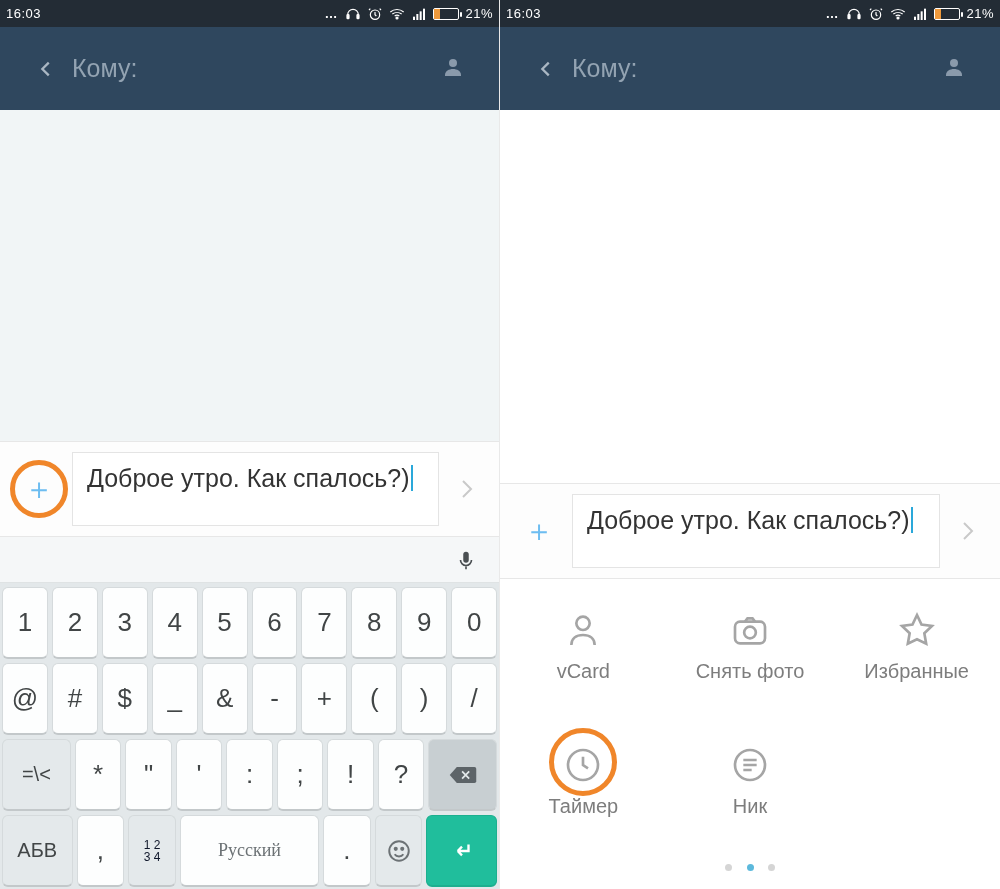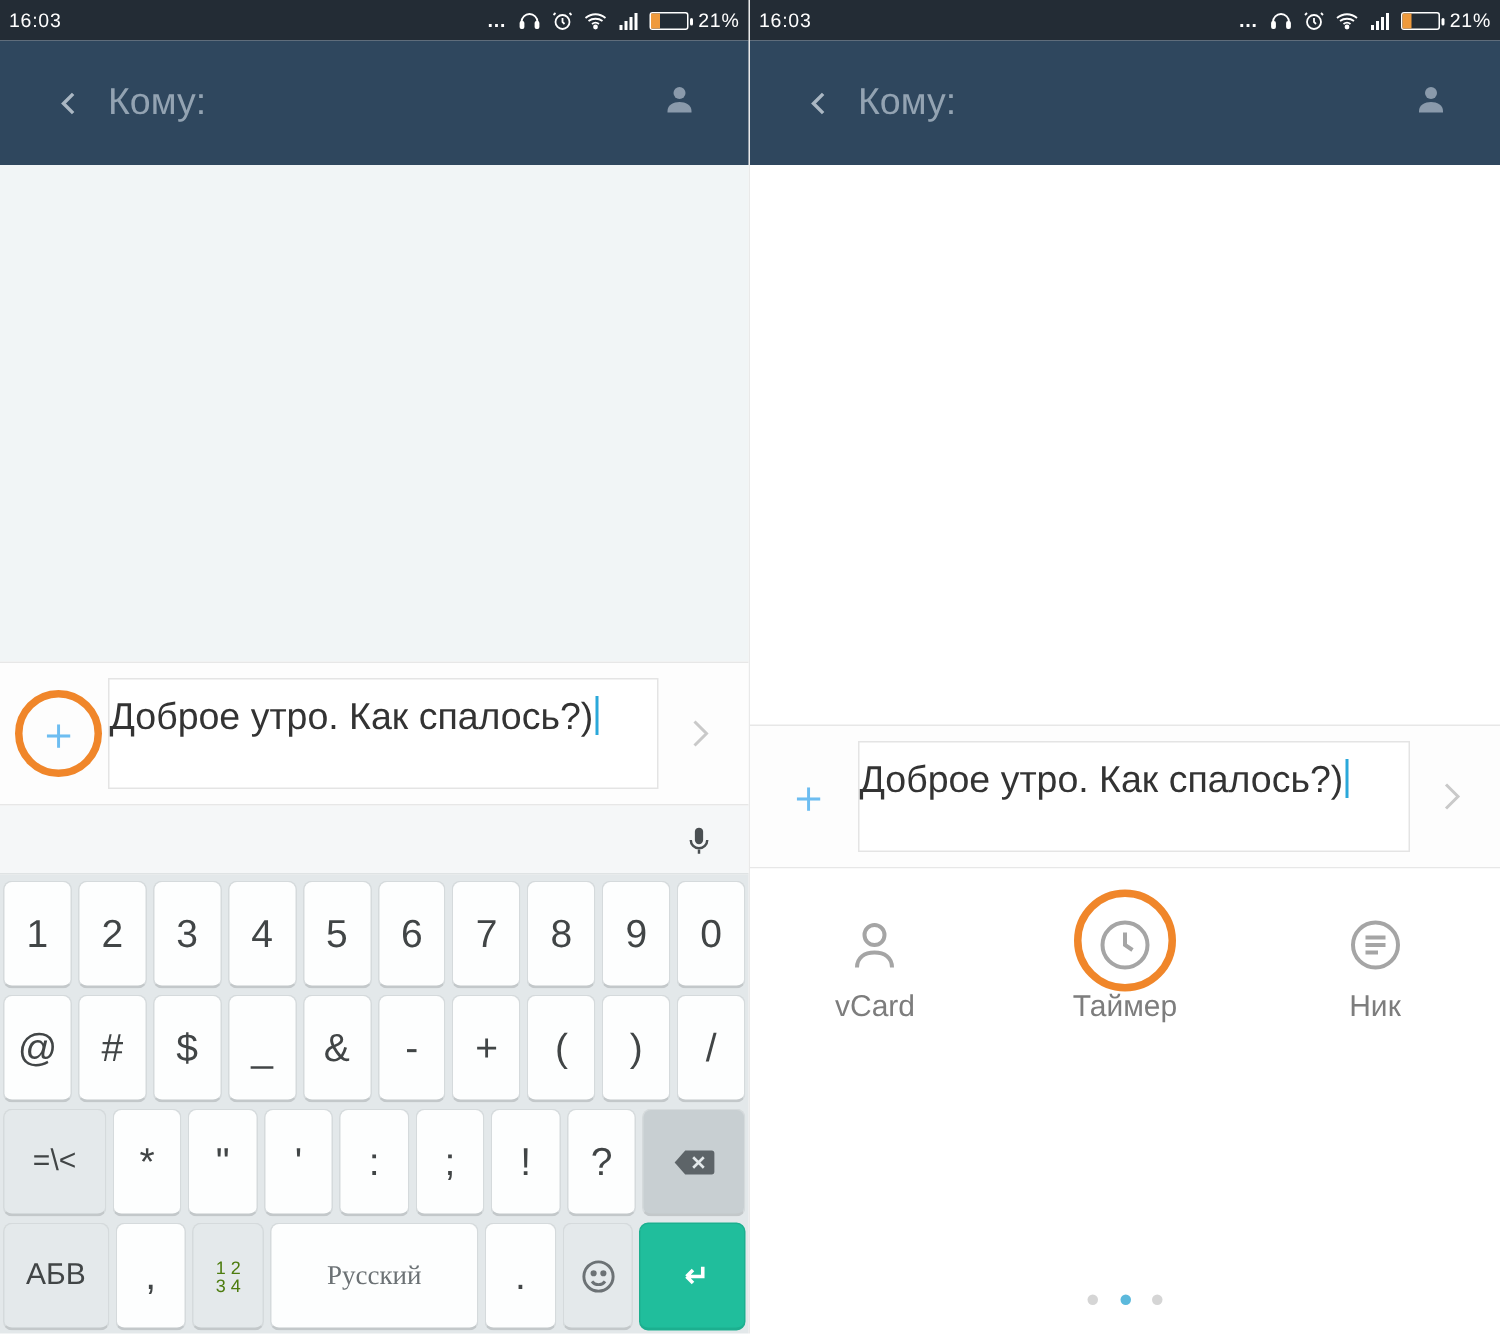--- a/index.html
+++ b/index.html
@@ -67,21 +67,21 @@
   .compose .plus{
     width:66px; height:66px; display:flex; align-items:center; justify-content:center;
     color:#6dbdf1; cursor:pointer; position:relative;
   }
   .compose .plus-sym{ font-size:30px; font-weight:200; }
   .compose .text-input{
     flex:1;
     border:1px solid #e4e4e4;
     background:#fff;
     font-size:25px; color:#333;
-    padding:10px 0;
+    padding:10px 14px;
     line-height:1.25;
     min-height:74px;
   }
   .cursor-mark{ display:inline-block; width:2px; height:26px; background:#2aa8da; vertical-align:-4px; margin-left:1px;}
   .compose .send{
     width:54px; display:flex; align-items:center; justify-content:center; color:#c4c4c4; cursor:pointer;
   }
   
   .kb-toolbar{
     background:#f5f7f8; height:46px; display:flex; align-items:center; justify-content:flex-end;
@@ -101,21 +101,21 @@
     display:flex; align-items:center; justify-content:center;
     font-size:26px; color:#414546; cursor:pointer;
     position:relative;
   }
   .key.special{ background:#e4e9eb; }
   .key.sub{ font-size:20px;}
   .key.wide{ flex:1.5; }
   .key.spacebar{ flex:3; font-size:18px; color:#6c7275;font-family:Liberation Serif, serif;}
   .key.enter{ background:#20be9c; border-color:#1caf8f; color:#fff; font-size:26px;}
   .key.back{ background:#c8cfd2;}
-  .frac{ font-size:12px; line-height:1; text-align:left; color:#4d7c0f;}
+  .frac{ font-size:12px; line-height:1; text-align:left; color:#0f172a;}
   
   .attach-panel{
     background:#fff; height:310px; display:flex; flex-direction:column;
   }
   .attach-grid{ flex:1; display:grid; grid-template-columns:repeat(3,1fr); grid-template-rows:repeat(2,1fr); }
   .attach-item{ display:flex; flex-direction:column; align-items:center; justify-content:center; gap:10px; cursor:pointer; color:#7d7d7d; position:relative;}
   .attach-item .icn{ width:40px; height:40px; color:#a5a5a5; }
   .attach-item span.lbl{ font-size:20px; }
   .dots{ text-align:center; padding:8px 0 14px 0;}
   .dot{ display:inline-block; width:7px; height:7px; border-radius:50%; background:#d5d5d5; margin:0 5px;}
@@ -338,20 +338,34 @@
   <div class="attach-panel">
     <div class="attach-grid">
       <div class="attach-item">
         <svg class="icn" viewBox="0 0 24 24" fill="none" stroke="#a5a5a5" stroke-width="1.6">
             <circle cx="12" cy="8" r="4"></circle>
             <path d="M5 21c0-4 3-6 7-6s7 2 7 6"></path>
           </svg>
         <span class="lbl">vCard</span>
       </div>
       <div class="attach-item">
+        <svg class="icn" viewBox="0 0 24 24" fill="none" stroke="#a5a5a5" stroke-width="1.6">
+            <rect x="3" y="7" width="18" height="13" rx="3"></rect>
+            <path d="M9 7l1.5-2h3L15 7"></path>
+            <circle cx="12" cy="13.5" r="3.5"></circle>
+          </svg>
+        <span class="lbl">Снять фото</span>
+      </div>
+      <div class="attach-item">
+        <svg class="icn" viewBox="0 0 24 24" fill="none" stroke="#a5a5a5" stroke-width="1.6">
+            <path d="M12 3l2.7 5.7 6.3.9-4.6 4.4 1.1 6.2L12 17.6 6.5 20.2l1.1-6.2L3 9.6l6.3-.9L12 3z"></path>
+          </svg>
+        <span class="lbl">Избранные</span>
+      </div>
+      <div class="attach-item">
         <div class="hl-circle hl-timer" style="top:14px;"></div>
         <svg class="icn" viewBox="0 0 24 24" fill="none" stroke="#a5a5a5" stroke-width="1.6">
             <circle cx="12" cy="12" r="9"></circle>
             <path d="M12 7v5l3 2"></path>
           </svg>
         <span class="lbl">Таймер</span>
       </div>
       <div class="attach-item">
         <svg class="icn" viewBox="0 0 24 24" fill="none" stroke="#a5a5a5" stroke-width="1.6">
             <circle cx="12" cy="12" r="9"></circle>

